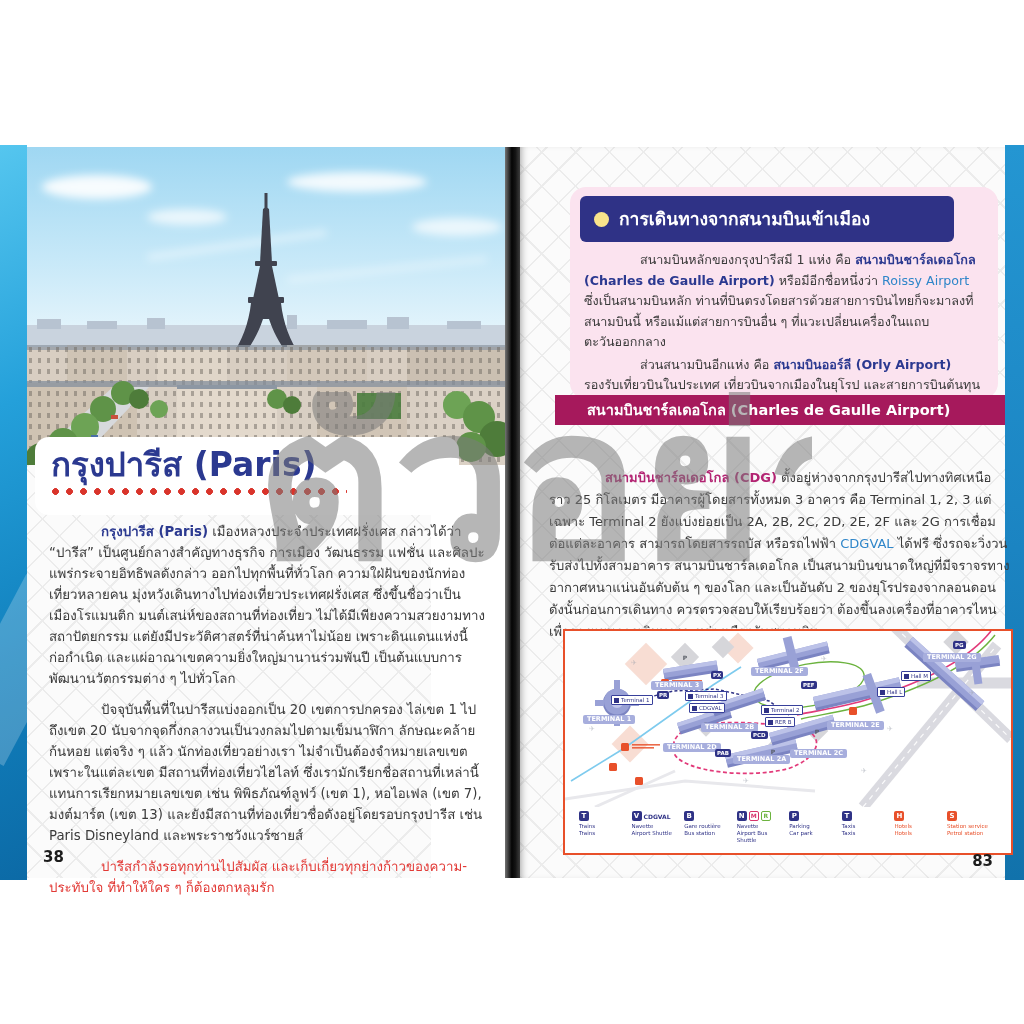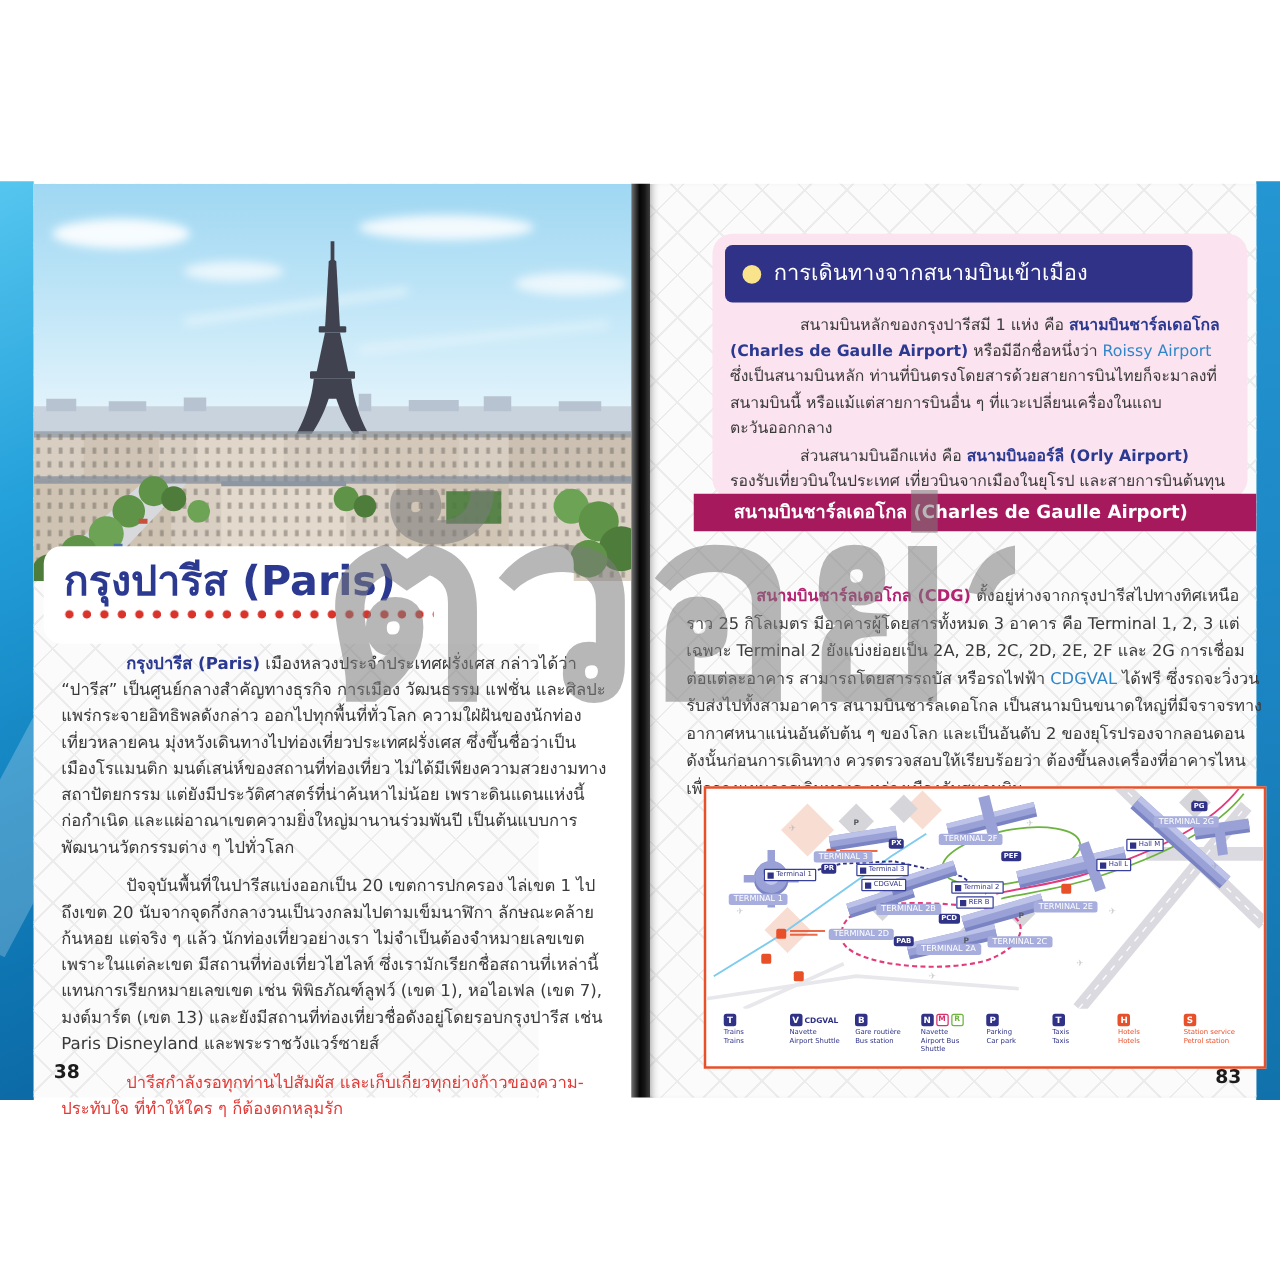--- a/index.html
+++ b/index.html
@@ -41,33 +41,33 @@
   .seg-bn{font-weight:bold;color:#2b3990;}
   .seg-bb{font-weight:bold;color:#2b3990;}
   .seg-bm{font-weight:bold;color:#b32372;}
   .seg-bl{color:#2f86c9;}
   
   .pink-box{position:absolute;left:50px;top:40px;width:428px;height:212px;background:#fbe3ef;
     border-radius:16px;}
   .hdr{display:flex;align-items:center;gap:10px;margin:9px 0 6px 10px;width:374px;height:46px;
     background:#2f3286;border-radius:6px;padding-left:14px;box-sizing:border-box;}
   .hdr .dot{width:15px;height:15px;border-radius:50%;background:#f9e48b;flex:0 0 auto;}
-  .hdr .ht{color:#fff;font-weight:normal;font-size:17.5px;line-height:20px;}
+  .hdr .ht{color:#fff;font-weight:bold;font-size:17.5px;line-height:20px;}
   .pink-box .bp{margin:0;padding:2px 16px 0 14px;font-size:12.6px;line-height:20.5px;color:#3a3a3a;
     text-indent:56px;}
   .mag-bar{position:absolute;left:35px;top:248px;width:450px;height:30px;background:#a6195c;
     color:#fff;font-weight:bold;font-size:14.5px;line-height:30px;padding-left:32px;box-sizing:border-box;}
   .body-r{position:absolute;left:13px;top:304px;width:462px;font-size:13px;line-height:22px;
     color:#3a3a3a;text-indent:56px;margin:16px;}
   
   .map-box{position:absolute;left:43px;top:482px;width:450px;height:226px;box-sizing:border-box;
     border:2px solid #e8502a;background:#fff;}
   .map-stage{position:relative;width:446px;height:176px;}
   .map-stage svg{position:absolute;left:0;top:0;}
-  .t-pill{position:absolute;background:#a7aedd;color:#fff;font-weight:normal;font-size:6.5px;
+  .t-pill{position:absolute;background:#a7aedd;color:#fff;font-weight:bold;font-size:6.5px;
     line-height:9px;padding:0 4px;border-radius:2px;white-space:nowrap;}
   .st-label{position:absolute;display:flex;align-items:center;gap:2px;background:#fff;
     border:1px solid #38409b;border-radius:1px;padding:0 2px;font-size:5.5px;line-height:8px;
     color:#2f3286;white-space:nowrap;}
   .st-label i{width:5px;height:5px;background:#2f3286;display:block;}
   .pk{position:absolute;background:#2f3286;color:#fff;font-weight:bold;font-size:5.5px;
     line-height:8px;padding:0 2px;border-radius:2px;white-space:nowrap;}
   .legend{display:flex;justify-content:space-between;align-items:flex-start;padding:4px 14px 0 14px;}
   .leg-item{width:50px;color:#2f3286;}
   .leg-item.orange{color:#e8502a;}

